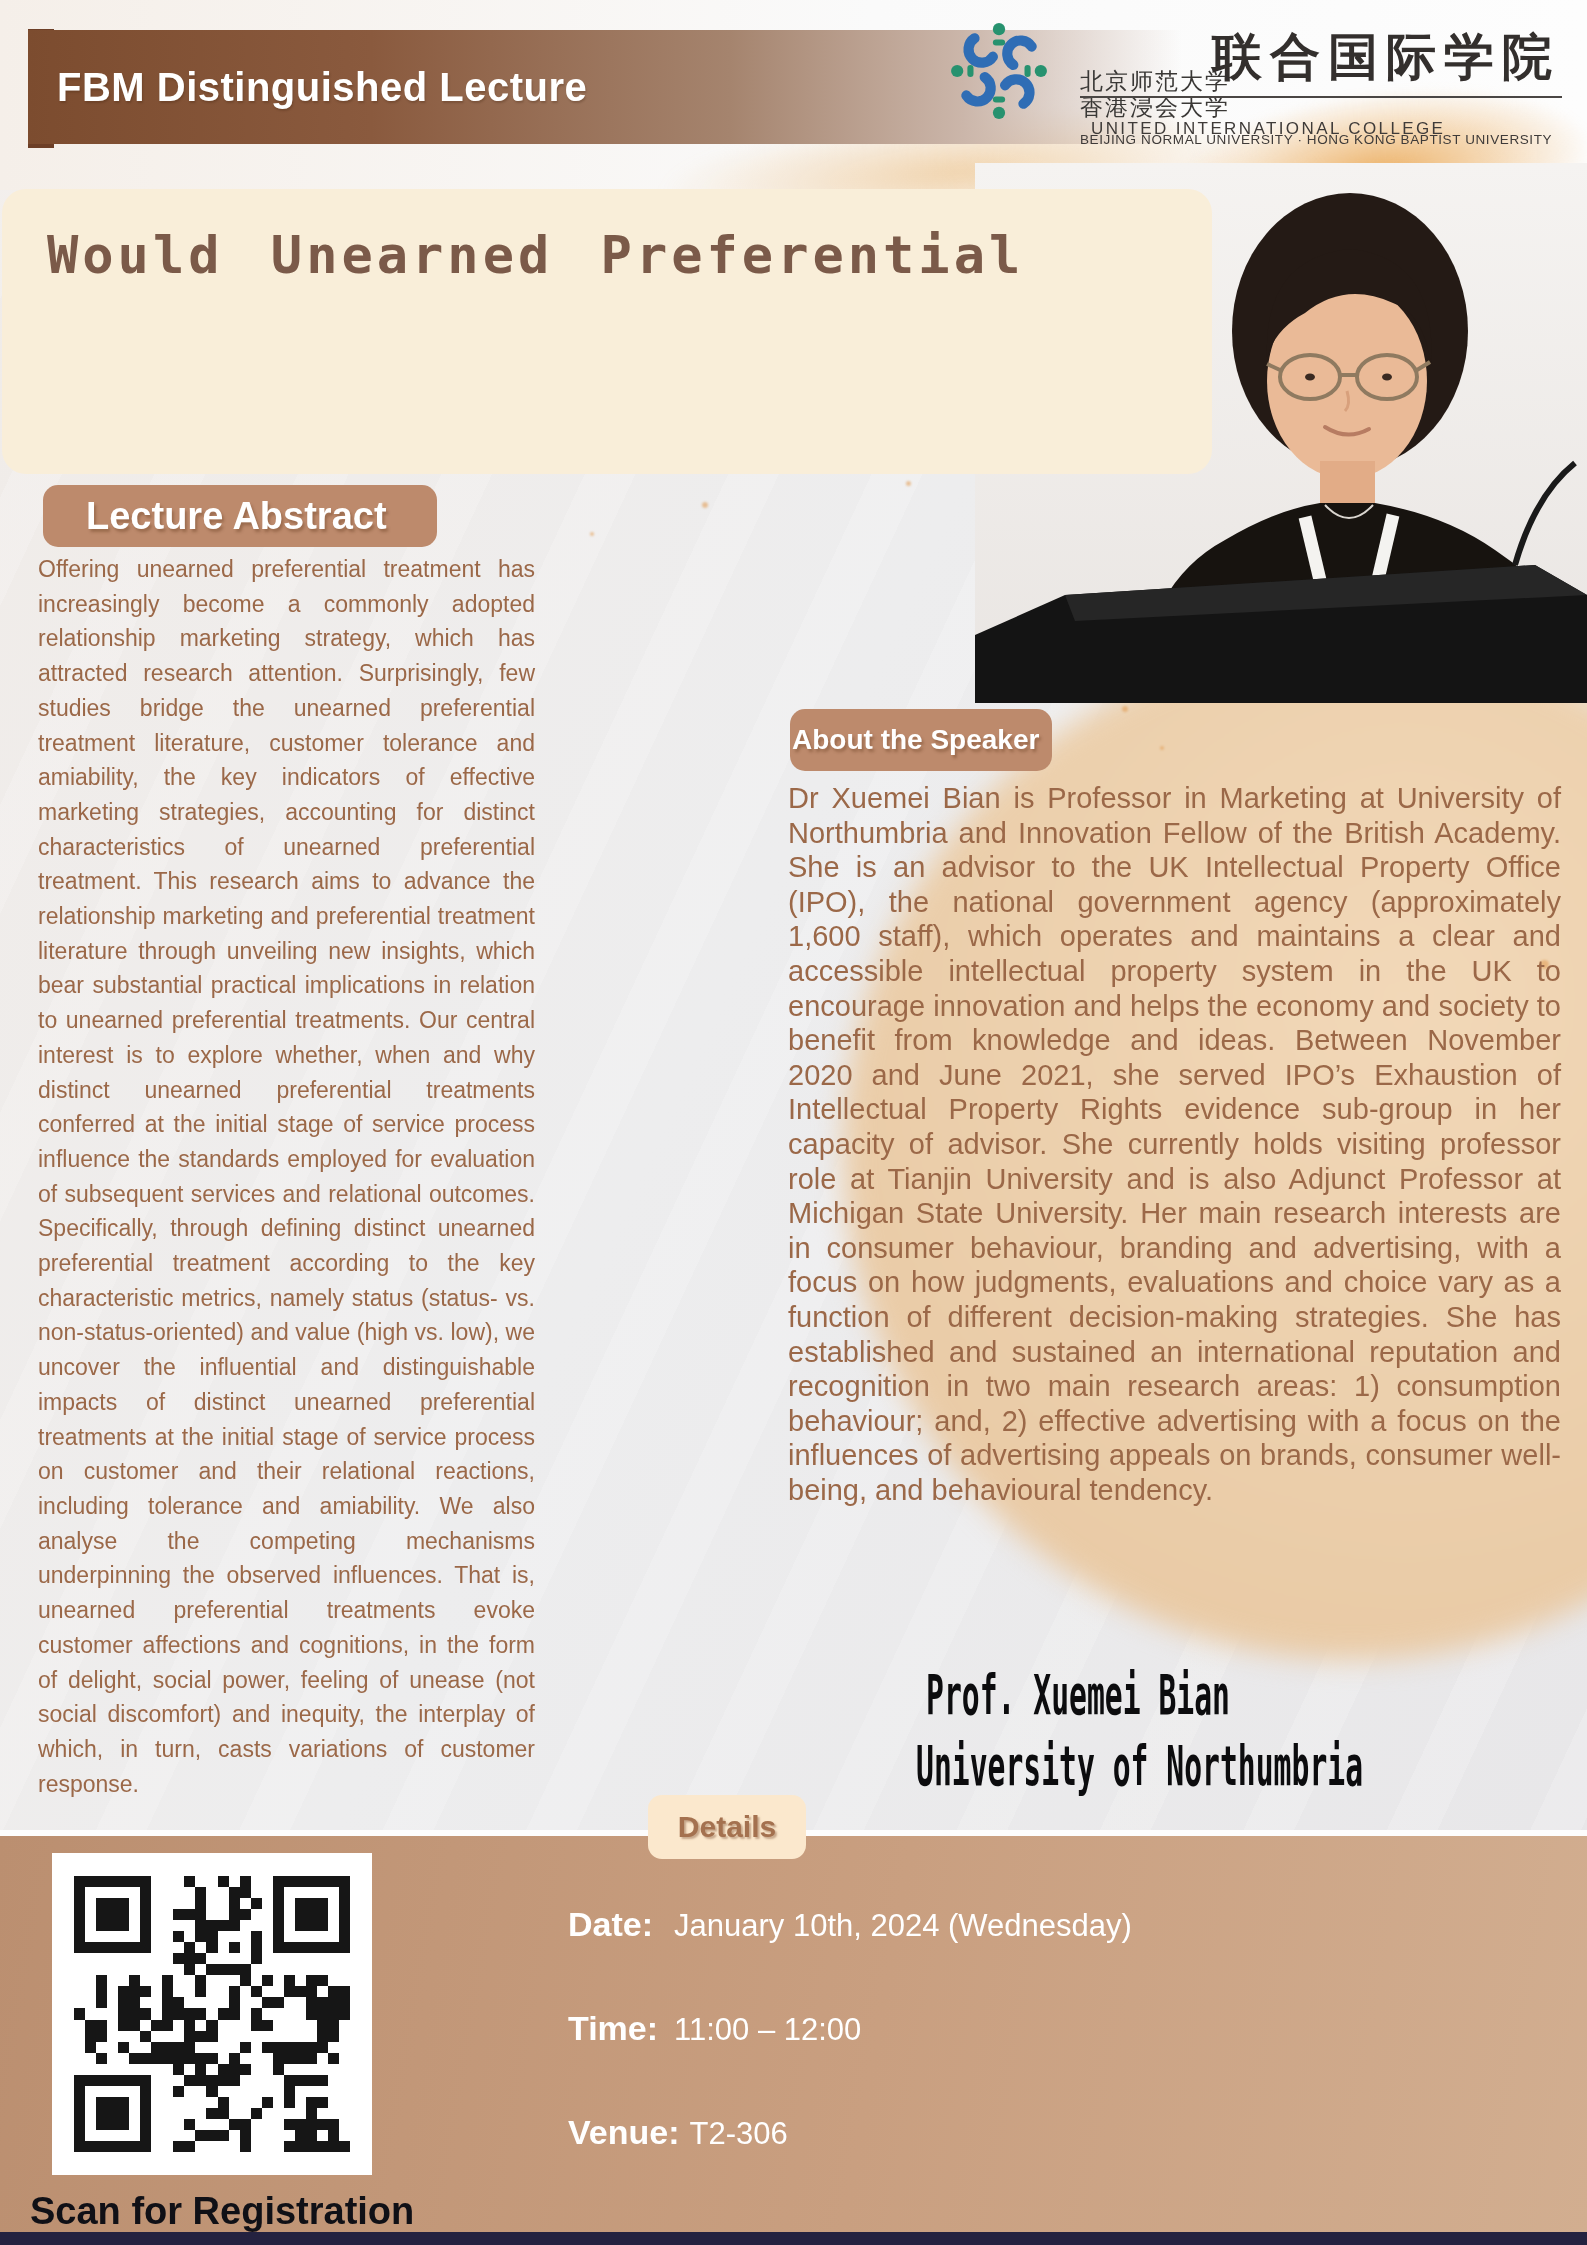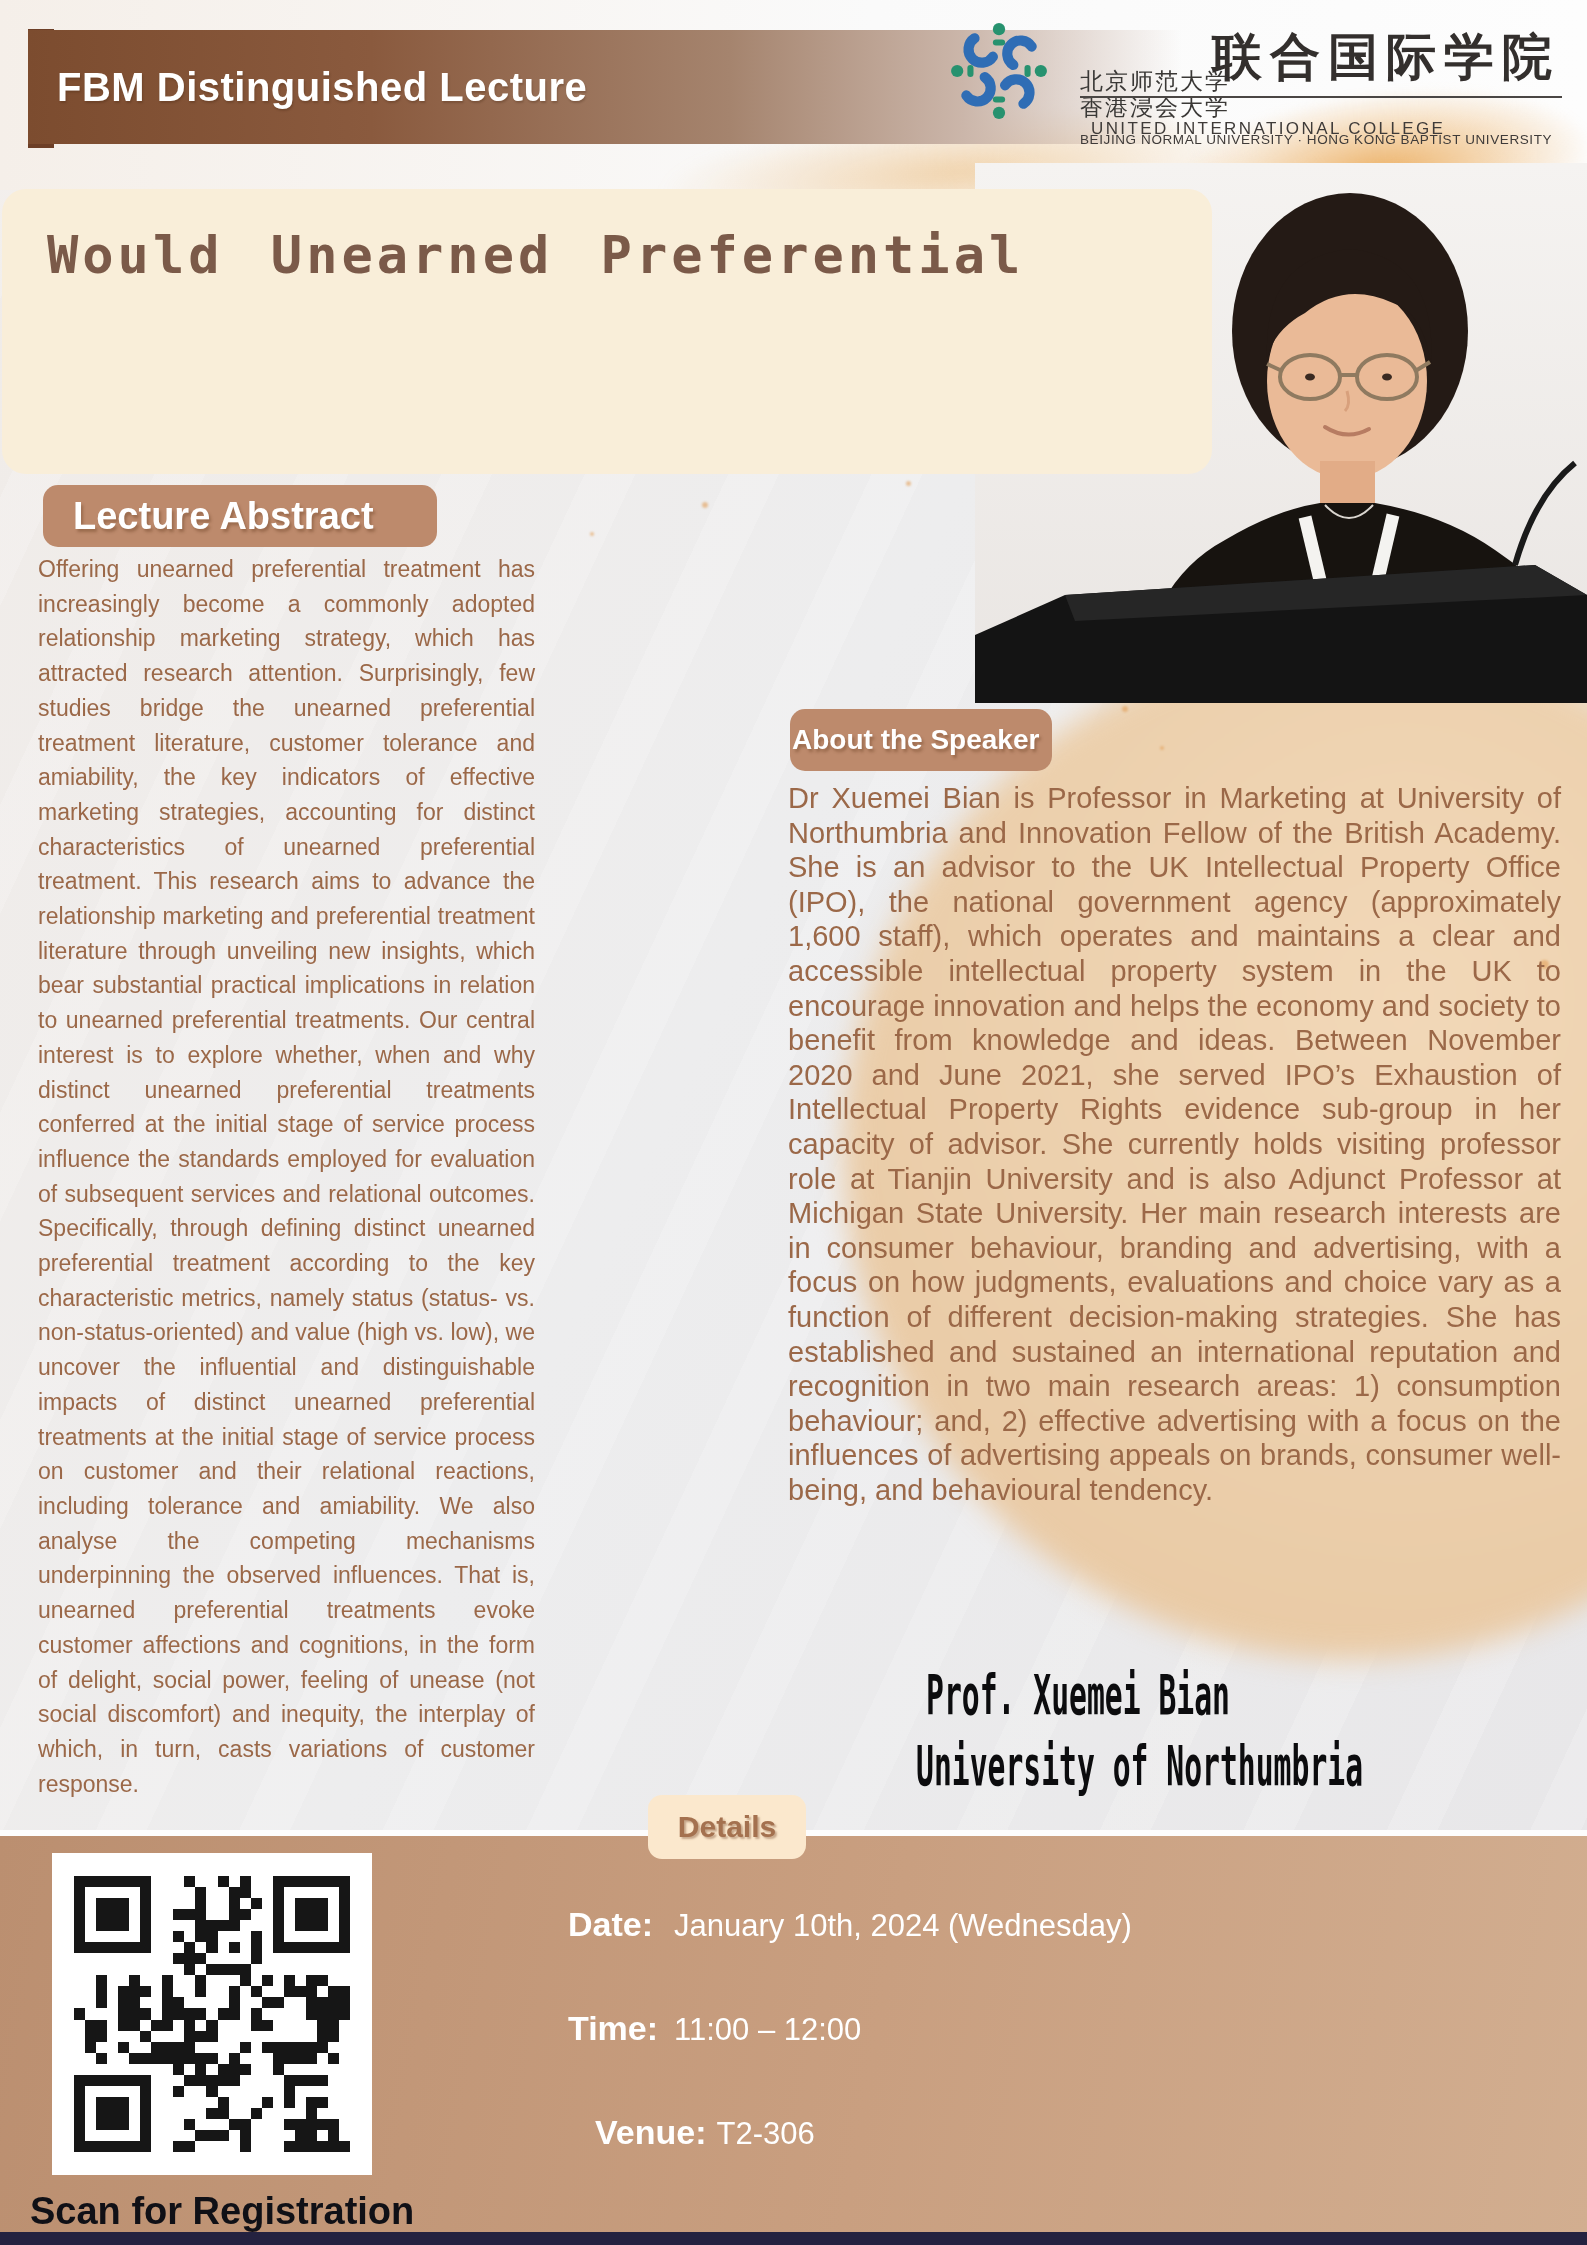--- a/index.html
+++ b/index.html
@@ -45,21 +45,21 @@
   .talk-title{left:47px;top:214px;width:1140px;font-family:"DejaVu Sans Mono",monospace;
     font-weight:bold;font-size:52px;line-height:82px;letter-spacing:4px;word-spacing:12px;color:#7b5a49;}
 
   
   .photo{left:975px;top:163px;width:612px;height:540px;}
 
   
   .badge{border-radius:15px;color:#fff;font-weight:bold;
     text-shadow:2px 3px 3px rgba(90,50,20,.35);}
   .abstract-badge{left:43px;top:485px;width:394px;height:62px;line-height:62px;
-    padding-left:30px;font-size:38px;background:#bd8a6c;box-sizing:border-box;}
+    padding-left:43px;font-size:38px;background:#bd8a6c;box-sizing:border-box;}
   .speaker-badge{left:790px;top:709px;width:262px;height:62px;line-height:62px;
     padding-left:2px;font-size:28px;background:#bd8a6c;box-sizing:border-box;}
 
   
   .body-text{color:#9b6848;text-align:justify;}
   .abstract-text{left:38px;top:552px;width:497px;font-size:23px;line-height:34.7px;}
   .speaker-bio{left:788px;top:781px;width:773px;font-size:29px;line-height:34.6px;}
 
   
   .speaker-name-block{left:778px;top:1660px;width:600px;text-align:center;
@@ -197,21 +197,21 @@
 
   <div class="abs details-seam"></div>
   <div class="abs details-panel"></div>
   <div class="abs details-badge">Details</div>
   <div class="abs detail-row" style="top:1899px;">
     <span class="lbl">Date:</span><span>January 10th, 2024 (Wednesday)</span>
   </div>
   <div class="abs detail-row" style="top:2003px;">
     <span class="lbl">Time:</span><span>11:00 – 12:00</span>
   </div>
-  <div class="abs detail-row" style="top:2107px;margin-left:27px;">
+  <div class="abs detail-row" style="top:2107px;">
     <span class="lbl">Venue:</span><span>T2-306</span>
   </div>
 
   <div class="abs qr-box">
     <svg id="qr-svg" width="276" height="276" viewBox="0 0 25 25" shape-rendering="crispEdges">
         <rect x="10" y="0" width="1" height="1" fill="#161616"></rect>
         <rect x="13" y="0" width="1" height="1" fill="#161616"></rect>
         <rect x="15" y="0" width="1" height="1" fill="#161616"></rect>
         <rect x="11" y="1" width="1" height="1" fill="#161616"></rect>
         <rect x="14" y="1" width="1" height="1" fill="#161616"></rect>

